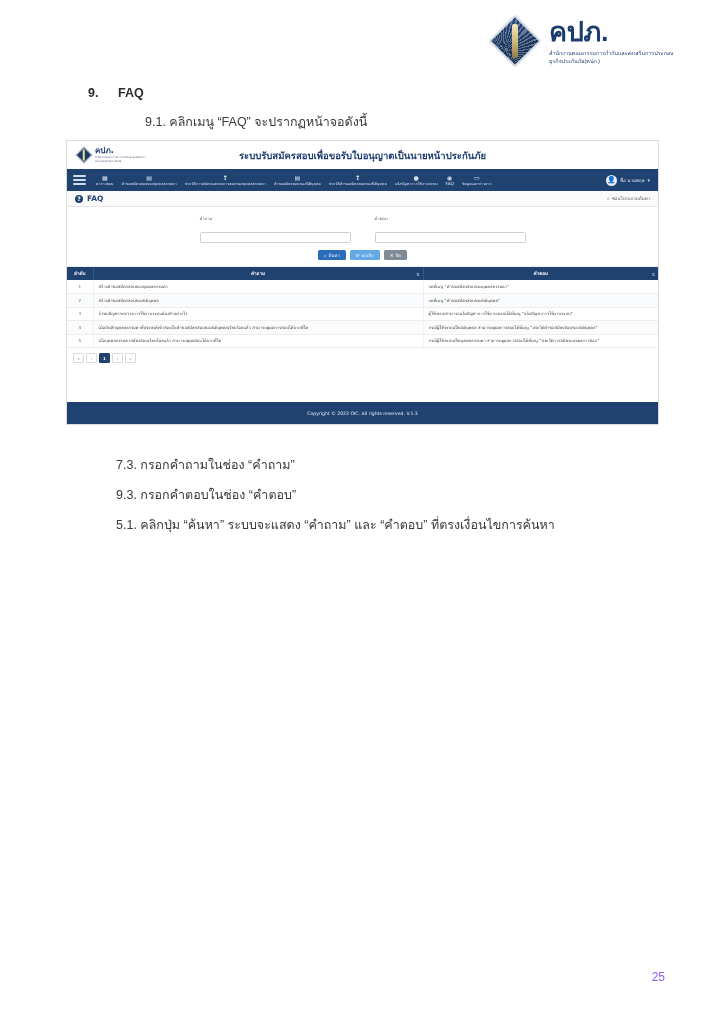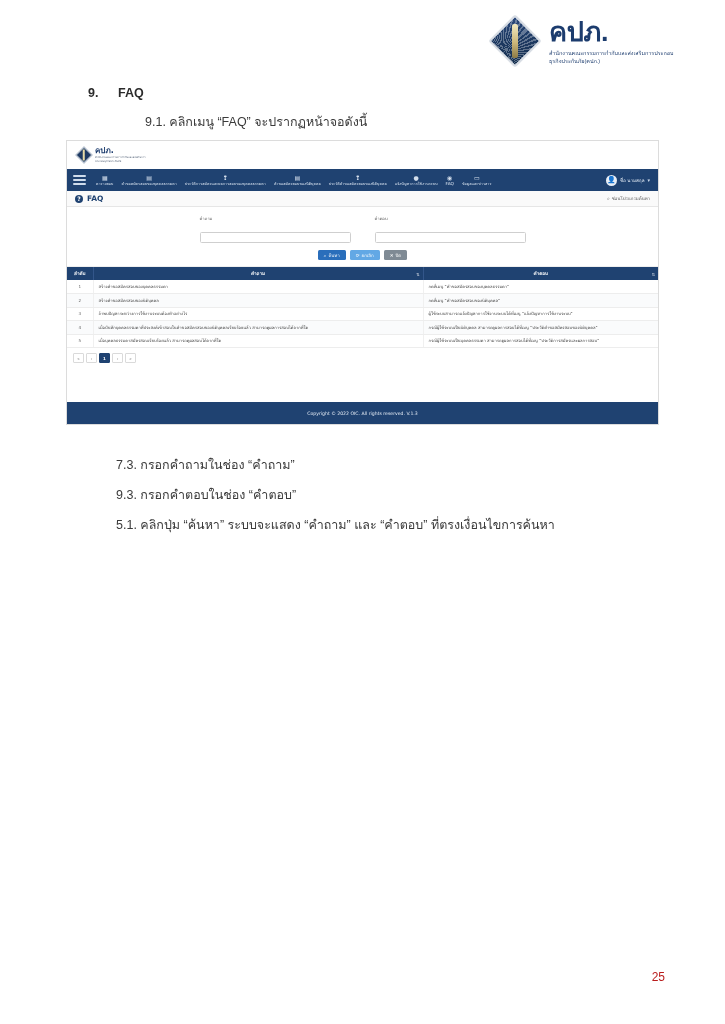--- a/index.html
+++ b/index.html
@@ -63,21 +63,21 @@
   }
   .heading-9 .num { display: inline-block; width: 30px; }
   .step { position: absolute; font-size: 12.5px; color: #3a3a3a; }
   .step-91 { top: 112px; left: 120px; margin-left: 25px; }
   .step-92 { top: 455px; left: 116px; }
   .step-93 { top: 485px; left: 116px; }
   .step-94 { top: 515px; left: 116px; }
 
   .page-num {
     position: absolute; bottom: 40px; right: 60px;
-    font-size: 12px; color: #b91c1c;
+    font-size: 12px; color: #8b5cf6;
   }
 
   
   .app-shot {
     position: absolute; top: 140px; left: 66px;
     width: 593px; height: 285px;
     background: #ffffff;
     border: 1px solid #dcdcdc;
     overflow: hidden;
     font-family: "DejaVu Sans", "Liberation Sans", sans-serif;
@@ -287,20 +287,21 @@
     <div class="mini-logo">
       <div class="mini-diamond">
         <span class="d"></span>
           <span class="b"></span>
       </div>
       <div>
         <div class="mini-abbr">คปภ.</div>
         <div class="mini-sub">สำนักงานคณะกรรมการกำกับและส่งเสริมการประกอบธุรกิจประกันภัย</div>
       </div>
     </div>
+    <div class="brand-title">ระบบรับสมัครสอบเพื่อขอรับใบอนุญาตเป็นนายหน้าประกันภัย</div>
   </div>
 
   <div class="nav-bar">
     <div class="nav-burger">
         <i></i>
         <i></i>
         <i></i>
       </div>
 
     <div class="nav-item">

